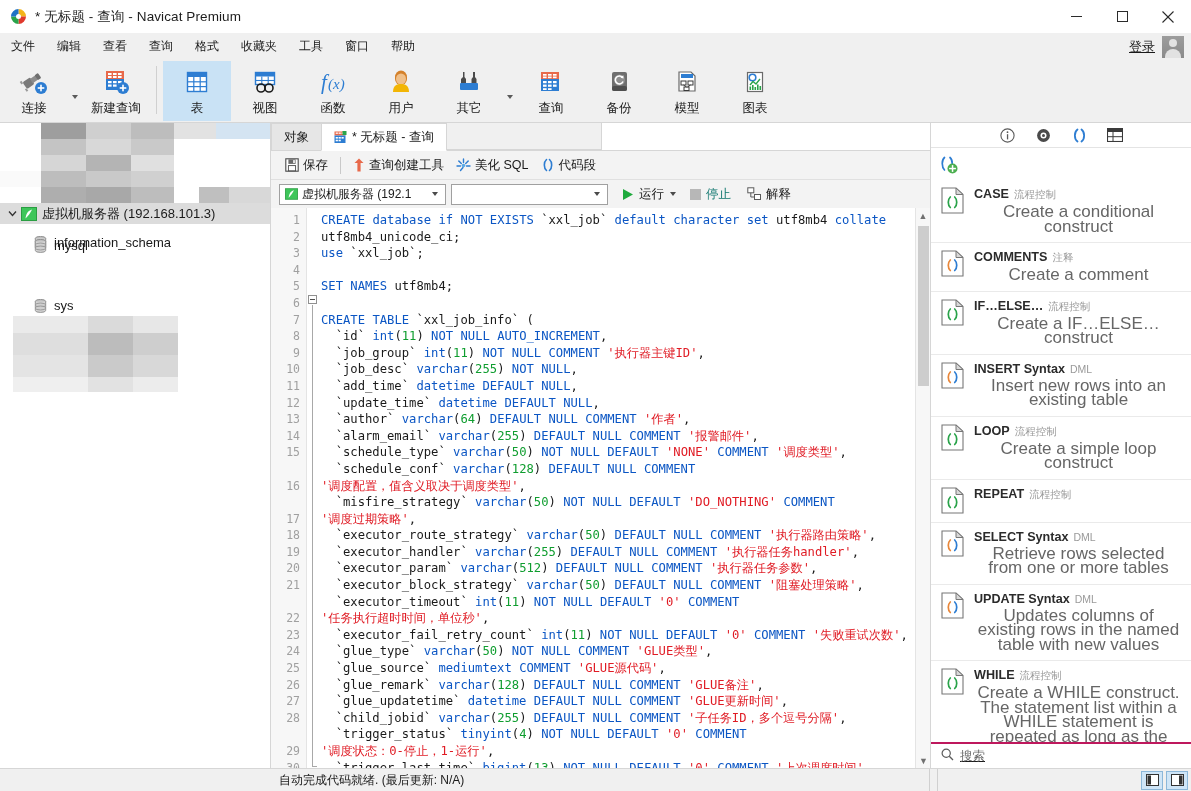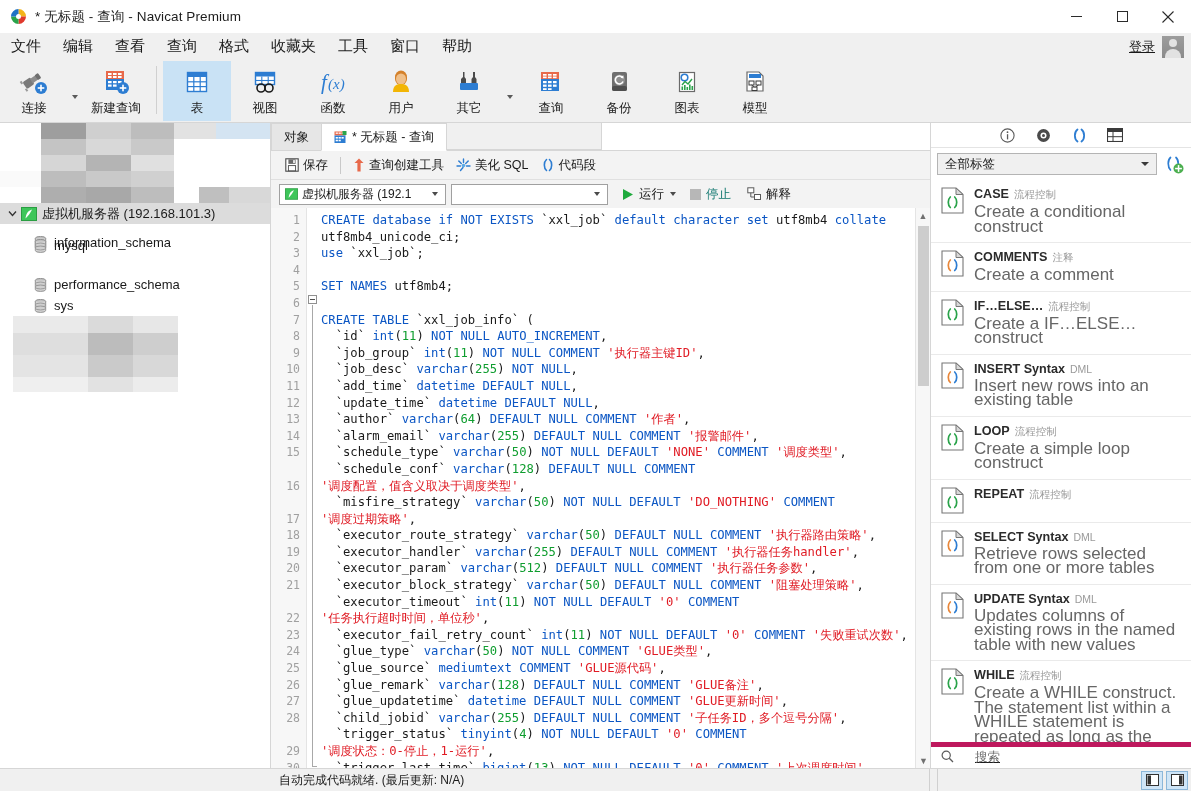--- a/index.html
+++ b/index.html
@@ -29,21 +29,21 @@
   .winbtns { position:absolute; right:0; top:0; height:33px; display:flex; }
   .winbtn { width:46px; height:33px; display:flex; align-items:center; justify-content:center; }
   .winbtn svg { display:block; }
 
   
   .menubar {
     position:absolute; left:0; top:33px; width:1191px; height:28px;
     background:#f0f0f0; display:flex; align-items:center;
     border-bottom:1px solid #f0f0f0;
   }
-  .menu-item { padding:4px 11px; font-size:15px; color:#1a1a1a; cursor:default; }
+  .menu-item { padding:4px 11px; font-size:12px; color:#1a1a1a; cursor:default; }
   .menu-right { position:absolute; right:0; top:0; height:28px; display:flex; align-items:center; }
   .login-link { font-size:13px; color:#1a1a1a; text-decoration:underline; margin-right:7px; cursor:pointer; }
   .avatar { width:22px; height:22px; margin-right:7px; background:linear-gradient(#9d9d9d,#8a8a8a); position:relative; overflow:hidden; }
   .avatar::before { content:""; position:absolute; left:7px; top:3px; width:8px; height:8px; border-radius:50%; background:#e2e2e2; }
   .avatar::after { content:""; position:absolute; left:3px; top:13px; width:16px; height:12px; border-radius:8px 8px 0 0; background:#e2e2e2; }
 
   
   .ribbon {
     position:absolute; left:0; top:61px; width:1191px; height:62px;
     background:#f0f0f0; border-bottom:1px solid #d6d6d6;
@@ -122,27 +122,27 @@
   
   .rightpanel { position:absolute; left:930px; top:123px; width:261px; height:645px; background:#ffffff; border-left:1px solid #d6d6d6; display:flex; flex-direction:column; }
   .rp-tabs { height:25px; display:flex; align-items:center; justify-content:center; gap:14px; border-bottom:1px solid #e4e4e4; }
   .rp-tab { width:22px; height:21px; display:flex; align-items:center; justify-content:center; }
   .rp-filter { height:32px; display:flex; align-items:center; padding:0 6px; gap:6px; }
   .rp-select { flex:1; height:22px; background:#f0f0f0; border:1px solid #b4b4b4; display:flex; align-items:center; padding:0 4px; font-size:12.5px; }
   .rp-select .v { flex:1; padding-left:3px; }
   .rp-select .a { width:14px; display:flex; align-items:center; justify-content:center; }
   .rp-select .a span { width:0;height:0;border-left:4px solid transparent;border-right:4px solid transparent;border-top:4.5px solid #3a3a3a; }
   .rp-list { flex:1; overflow:hidden; }
-  .snippet { display:flex; padding:7px 8px 8px 10px; border-bottom:1px solid #eaeaea; gap:10px; }
+  .snippet { display:flex; padding:7px 8px 8px 10px; border-bottom:1px solid #eaeaea; gap:10px;text-align:center; }
   .snip-ic { width:23px; height:27px; flex:none; position:relative; }
   .snip-body { flex:1; min-width:0; }
   .snip-title { font-size:12.6px; font-weight:bold; color:#2b2b2b; display:flex; align-items:baseline; gap:5px; }
   .snip-tag { font-size:10.5px; font-weight:normal; color:#9a9a9a; }
   .snip-desc { font-size:17px; color:#666; margin-top:3px; line-height:14.5px; }
-  .rp-search { height:26px; display:flex; align-items:center; padding-left:10px; gap:21px; border-top:5px solid #be185d;text-decoration:underline; }
+  .rp-search { height:26px; display:flex; align-items:center; padding-left:10px; gap:6px; border-top:2px solid #be185d;text-decoration:underline; }
   .rp-search .ph { font-size:12.5px; color:#6a6a6a; }
 
   .rp-status { position:absolute; left:930px; top:768px; width:261px; height:23px; background:#f0f0f0; border-top:1px solid #d6d6d6; display:flex; align-items:center; justify-content:flex-end; }
   .viewbtn { width:22px; height:19px; background:#cfe5f7; border:1px solid #8cb7d9; display:flex; align-items:center; justify-content:center; margin-right:3px; }
   .viewbtn svg { display:block; }
   .rp-status-seg { position:absolute; left:7px; top:0; height:22px; width:1px; background:#d0d0d0;}
 
   .botstrip { position:absolute; left:0; top:768px; width:271px; height:23px; background:#f0f0f0; border-top:1px solid #d6d6d6; }
 </style>
 </head>
@@ -354,49 +354,49 @@
           <path d="M19.3 7.2 L19.6 10.6 L16.4 9.8 Z" fill="#fff"></path>
         </svg>
       </div>
       <div class="lb">备份</div>
     </div>
 
 
     <div class="rb">
       <div class="ic">
         <svg width="30" height="28" viewBox="0 0 30 28">
+          <path d="M7 4 L19 4 L23 8 L23 23 L7 23 Z" fill="#fff" stroke="#6a6a6a" stroke-width="1.2"></path>
+          <rect x="9" y="6" width="12" height="4" fill="#2d7dd2"></rect>
+          <rect x="9" y="13" width="5" height="4" fill="#fff" stroke="#3a3a3a" stroke-width="1"></rect>
+          <rect x="16" y="13" width="5" height="4" fill="#fff" stroke="#3a3a3a" stroke-width="1"></rect>
+          <rect x="12" y="19" width="5" height="3.5" fill="#fff" stroke="#3a3a3a" stroke-width="1"></rect>
+          <line x1="11.5" y1="17" x2="14.5" y2="19" stroke="#3a3a3a" stroke-width="1"></line>
+          <line x1="18.5" y1="17" x2="15.5" y2="19" stroke="#3a3a3a" stroke-width="1"></line>
+        </svg>
+      </div>
+      <div class="lb">模型</div>
+    </div>
+
+    <div class="rb">
+      <div class="ic">
+        <svg width="30" height="28" viewBox="0 0 30 28">
           <rect x="7.5" y="4.5" width="15" height="19" fill="#fff" stroke="#6a6a6a" stroke-width="1.2"></rect>
           <circle cx="12.5" cy="9.5" r="3.3" fill="none" stroke="#2d7dd2" stroke-width="1.6"></circle>
           <polyline points="10,17 13,13.5 16,16 20,11" fill="none" stroke="#2aa34a" stroke-width="1.4"></polyline>
           <g fill="#2aa34a">
               <rect x="9.5" y="18.5" width="1.6" height="3.5"></rect>
               <rect x="12" y="17" width="1.6" height="5"></rect>
               <rect x="14.5" y="19" width="1.6" height="3"></rect>
               <rect x="17" y="16.5" width="1.6" height="5.5"></rect>
               <rect x="19.5" y="18" width="1.6" height="4"></rect>
             </g>
         </svg>
       </div>
       <div class="lb">图表</div>
     </div>
-
-    <div class="rb">
-      <div class="ic">
-        <svg width="30" height="28" viewBox="0 0 30 28">
-          <path d="M7 4 L19 4 L23 8 L23 23 L7 23 Z" fill="#fff" stroke="#6a6a6a" stroke-width="1.2"></path>
-          <rect x="9" y="6" width="12" height="4" fill="#2d7dd2"></rect>
-          <rect x="9" y="13" width="5" height="4" fill="#fff" stroke="#3a3a3a" stroke-width="1"></rect>
-          <rect x="16" y="13" width="5" height="4" fill="#fff" stroke="#3a3a3a" stroke-width="1"></rect>
-          <rect x="12" y="19" width="5" height="3.5" fill="#fff" stroke="#3a3a3a" stroke-width="1"></rect>
-          <line x1="11.5" y1="17" x2="14.5" y2="19" stroke="#3a3a3a" stroke-width="1"></line>
-          <line x1="18.5" y1="17" x2="15.5" y2="19" stroke="#3a3a3a" stroke-width="1"></line>
-        </svg>
-      </div>
-      <div class="lb">模型</div>
-    </div>
   </div>
 
   <div class="leftpanel">
 
     <div>
       <div class="blurblock" style="left:0;top:0;width:41px;height:16px;background:#ffffff;"></div>
       <div class="blurblock" style="left:41px;top:0;width:45px;height:16px;background:#9e9e9e;"></div>
       <div class="blurblock" style="left:86px;top:0;width:45px;height:16px;background:#cfcfcf;"></div>
       <div class="blurblock" style="left:131px;top:0;width:43px;height:16px;background:#bdbdbd;"></div>
       <div class="blurblock" style="left:174px;top:0;width:42px;height:16px;background:#e2e2e2;"></div>
@@ -462,31 +462,20 @@
     <div class="tree-row" style="position:absolute;left:0;top:112px;width:271px;padding-left:33px;text-align:right;">
       <span class="dbicon">
         <svg width="15" height="14" viewBox="0 0 15 14">
           <ellipse cx="7.5" cy="2.4" rx="5.2" ry="2" fill="#bfbfbf" stroke="#8a8a8a" stroke-width=".9"></ellipse>
           <path d="M2.3 2.4 L2.3 11.4 A5.2 2 0 0 0 12.7 11.4 L12.7 2.4" fill="#d6d6d6" stroke="#8a8a8a" stroke-width=".9"></path>
           <ellipse cx="7.5" cy="6" rx="5.2" ry="2" fill="#cfcfcf" stroke="#8a8a8a" stroke-width=".8"></ellipse>
           <ellipse cx="7.5" cy="9" rx="5.2" ry="2" fill="#cfcfcf" stroke="#8a8a8a" stroke-width=".8"></ellipse>
         </svg>
       </span>
       <span>mysql</span>
-    </div>
-    <div class="tree-row" style="position:absolute;left:0;top:151px;width:271px;padding-left:33px;">
-      <span class="dbicon">
-        <svg width="15" height="14" viewBox="0 0 15 14">
-          <ellipse cx="7.5" cy="2.4" rx="5.2" ry="2" fill="#bfbfbf" stroke="#8a8a8a" stroke-width=".9"></ellipse>
-          <path d="M2.3 2.4 L2.3 11.4 A5.2 2 0 0 0 12.7 11.4 L12.7 2.4" fill="#d6d6d6" stroke="#8a8a8a" stroke-width=".9"></path>
-          <ellipse cx="7.5" cy="6" rx="5.2" ry="2" fill="#cfcfcf" stroke="#8a8a8a" stroke-width=".8"></ellipse>
-          <ellipse cx="7.5" cy="9" rx="5.2" ry="2" fill="#cfcfcf" stroke="#8a8a8a" stroke-width=".8"></ellipse>
-        </svg>
-      </span>
-      <span>performance_schema</span>
     </div>
     <div class="tree-row" style="position:absolute;left:0;top:172px;width:271px;padding-left:33px;">
       <span class="dbicon">
         <svg width="15" height="14" viewBox="0 0 15 14">
           <ellipse cx="7.5" cy="2.4" rx="5.2" ry="2" fill="#bfbfbf" stroke="#8a8a8a" stroke-width=".9"></ellipse>
           <path d="M2.3 2.4 L2.3 11.4 A5.2 2 0 0 0 12.7 11.4 L12.7 2.4" fill="#d6d6d6" stroke="#8a8a8a" stroke-width=".9"></path>
           <ellipse cx="7.5" cy="6" rx="5.2" ry="2" fill="#cfcfcf" stroke="#8a8a8a" stroke-width=".8"></ellipse>
           <ellipse cx="7.5" cy="9" rx="5.2" ry="2" fill="#cfcfcf" stroke="#8a8a8a" stroke-width=".8"></ellipse>
         </svg>
       </span>
@@ -731,26 +720,20 @@
         <svg width="16" height="14" viewBox="0 0 16 14">
           <rect x="0.5" y="0.5" width="15" height="13" fill="none" stroke="#3a3a3a" stroke-width="1.1"></rect>
           <rect x="0.5" y="0.5" width="15" height="3.5" fill="#3a3a3a"></rect>
           <line x1="6" y1="4" x2="6" y2="13.5" stroke="#3a3a3a" stroke-width="1"></line>
           <line x1="0.5" y1="8.7" x2="15.5" y2="8.7" stroke="#3a3a3a" stroke-width="1"></line>
         </svg>
       </div>
     </div>
 
     <div class="rp-filter">
-      <div class="rp-select">
-        <span class="v">全部标签</span>
-        <span class="a">
-            <span></span>
-          </span>
-      </div>
       <div style="width:22px;height:22px;display:flex;align-items:center;justify-content:center;">
         <svg width="20" height="19" viewBox="0 0 20 19">
           <path d="M6.5 2.5 C3.5 5 3.5 12 6.5 15" fill="none" stroke="#2d7dd2" stroke-width="1.7" stroke-linecap="round"></path>
           <path d="M12 2.5 C15 5 15 12 12 15" fill="none" stroke="#2d7dd2" stroke-width="1.7" stroke-linecap="round"></path>
           <circle cx="14.5" cy="13.5" r="5" fill="#4caf50"></circle>
           <rect x="13.8" y="10.1" width="1.5" height="6.8" fill="#fff"></rect>
           <rect x="11.1" y="12.8" width="6.8" height="1.5" fill="#fff"></rect>
         </svg>
       </div>
     </div>

